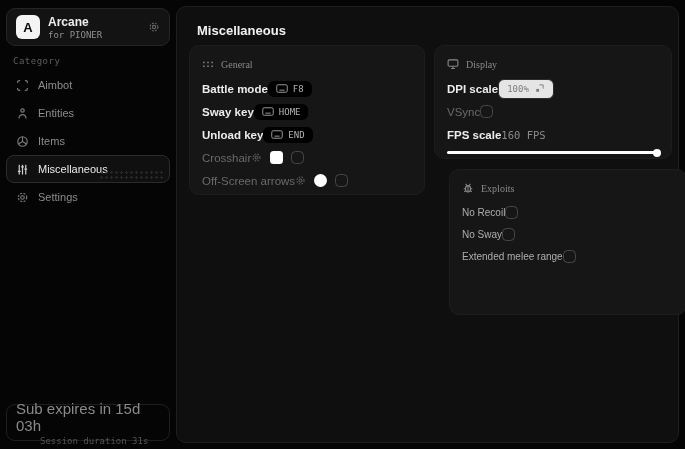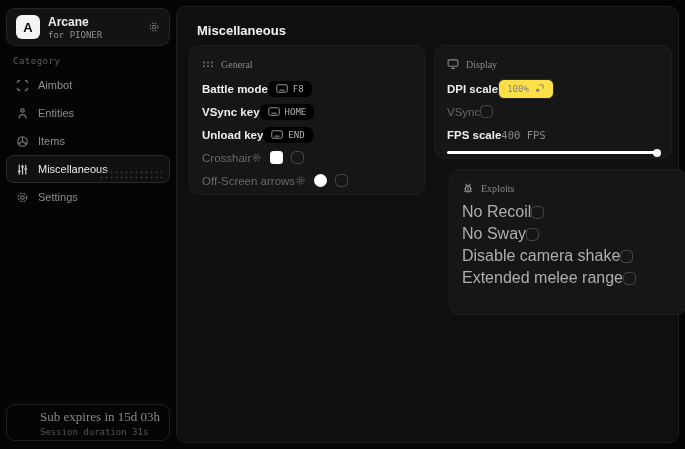--- a/index.html
+++ b/index.html
@@ -31,21 +31,21 @@
     position:relative; overflow:hidden; }
   .nav-item.active .nicon { color:#cfcfcf; }
   .nav-item.active::after { content:""; position:absolute; right:6px; bottom:3px;
     width:64px; height:9px; opacity:.55;
     background-image:radial-gradient(#3c3c3c 1px, transparent 1.1px);
     background-size:5px 5px; }
 
   .sb-footer { position:absolute; left:6px; bottom:8px; width:164px; height:37px;
     border:1px solid #1f1f1f; border-radius:9px; padding:5px 9px;
     display:flex; flex-direction:column; justify-content:center; gap:2px; }
-  .sb-foot1 { font-size:13px; color:#8a8a8a; font-family:Liberation Serif, serif;text-align:right; }
+  .sb-foot1 { font-size:15px; color:#8a8a8a; font-family:Liberation Sans, sans-serif; }
   .sb-foot2 { font-size:9px; color:#555555; font-family:"DejaVu Sans Mono", monospace;margin-left:24px; }
 
   
   .main { position:absolute; left:176px; top:6px; right:6px; bottom:6px;
     background:#0f0f0f; border:1px solid #1e1e1e; border-radius:10px; }
   .page-title { position:absolute; left:20px; top:16px; font-size:13px;
     font-weight:bold; color:#f2f2f2; }
 
   .card { position:absolute; background:#161616; border:1px solid #1d1d1d;
     border-radius:10px; padding:9px 12px; }
@@ -54,27 +54,27 @@
   .card-exploits { left:272px; top:162px; width:238px; height:146px; }
 
   .card-head { display:flex; align-items:center; gap:7px; color:#8a8a8a;
     font-size:10px; font-family:Liberation Serif, serif; height:18px; margin-bottom:4px; }
   .card-head .hicon { display:flex; color:#8a8a8a; }
 
   .row { display:flex; align-items:center; justify-content:flex-start; height:23px; }
   .row-sm { height:22px; }
   .lbl-on { font-size:11.5px; font-weight:600; color:#ececec; }
   .lbl-off { font-size:11.5px; color:#6a6a6a; }
-  .lbl-mid { font-size:16px; color:#aeaeae; }
+  .lbl-mid { font-size:10px; color:#aeaeae; }
 
   .chip { display:inline-flex; align-items:center; gap:5px; background:#000000;
     border-radius:6px; padding:3px 8px; color:#b2b2b2; font-size:9px;
     font-family:"DejaVu Sans Mono", monospace; }
   .chip .kicon { display:flex; color:#9a9a9a; }
-  .chip-select { background:#fde047; border:1px solid #2a2a2a; color:#7d7d7d; gap:6px; }
+  .chip-select { background:#e5e5e5; border:1px solid #2a2a2a; color:#7d7d7d; gap:6px; }
 
   .controls { display:flex; align-items:center; gap:8px; }
   .mini-gear { display:flex; color:#5d5d5d; }
   .swatch { width:13px; height:13px; background:#ffffff; border-radius:3.5px; }
   .swatch.round { border-radius:7px; }
   .checkbox { width:13px; height:13px; border:1.5px solid #474747;
     border-radius:4.5px; background:transparent; }
 
   .fps-value { font-size:10.5px; color:#8a8a8a; font-family:"DejaVu Sans Mono", monospace; }
   .slider { position:relative; margin-top:5px; height:3px; background:#2a2a2a;
@@ -183,21 +183,21 @@
           <svg width="12" height="9" viewBox="0 0 16 12" fill="none" stroke="currentColor" stroke-width="1.3">
             <rect x="1" y="1" width="14" height="10" rx="2"></rect>
               <path d="M4.5 8.2h7"></path>
           </svg>
         </span>
         <span>F8</span>
       </span>
     </div>
 
     <div class="row">
-      <span class="lbl-on">VSync key</span>
+      <span class="lbl-on">Sway key</span>
       <span class="chip">
         <span class="kicon">
           <svg width="12" height="9" viewBox="0 0 16 12" fill="none" stroke="currentColor" stroke-width="1.3">
             <rect x="1" y="1" width="14" height="10" rx="2"></rect>
               <path d="M4.5 8.2h7"></path>
           </svg>
         </span>
         <span>HOME</span>
       </span>
     </div>
@@ -268,21 +268,21 @@
       </span>
     </div>
 
     <div class="row">
       <span class="lbl-off">VSync</span>
       <span class="checkbox"></span>
     </div>
 
     <div class="row">
       <span class="lbl-on">FPS scale</span>
-      <span class="fps-value">400 FPS</span>
+      <span class="fps-value">160 FPS</span>
     </div>
 
     <div class="slider">
       <div class="slider-fill" style="width: 100%;"></div>
       <div class="slider-knob" style="left: calc(100% - 6px);"></div>
     </div>
   </div>
 
   <div class="card card-exploits">
     <div class="card-head">
@@ -297,21 +297,17 @@
 
     <div class="row row-sm">
       <span class="lbl-mid">No Recoil</span>
       <span class="checkbox"></span>
     </div>
     <div class="row row-sm">
       <span class="lbl-mid">No Sway</span>
       <span class="checkbox"></span>
     </div>
     <div class="row row-sm">
-      <span class="lbl-mid">Disable camera shake</span>
-      <span class="checkbox"></span>
-    </div>
-    <div class="row row-sm">
       <span class="lbl-mid">Extended melee range</span>
       <span class="checkbox"></span>
     </div>
   </div>
 </div>
 
 </body></html>

